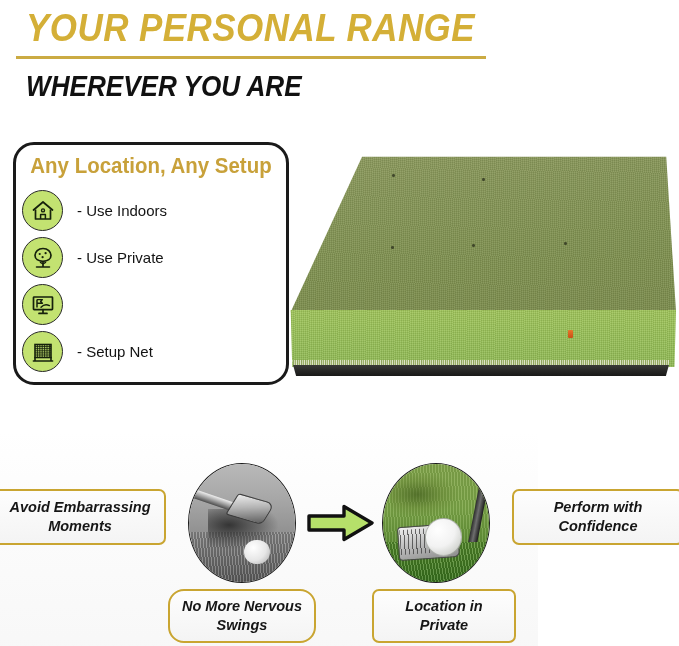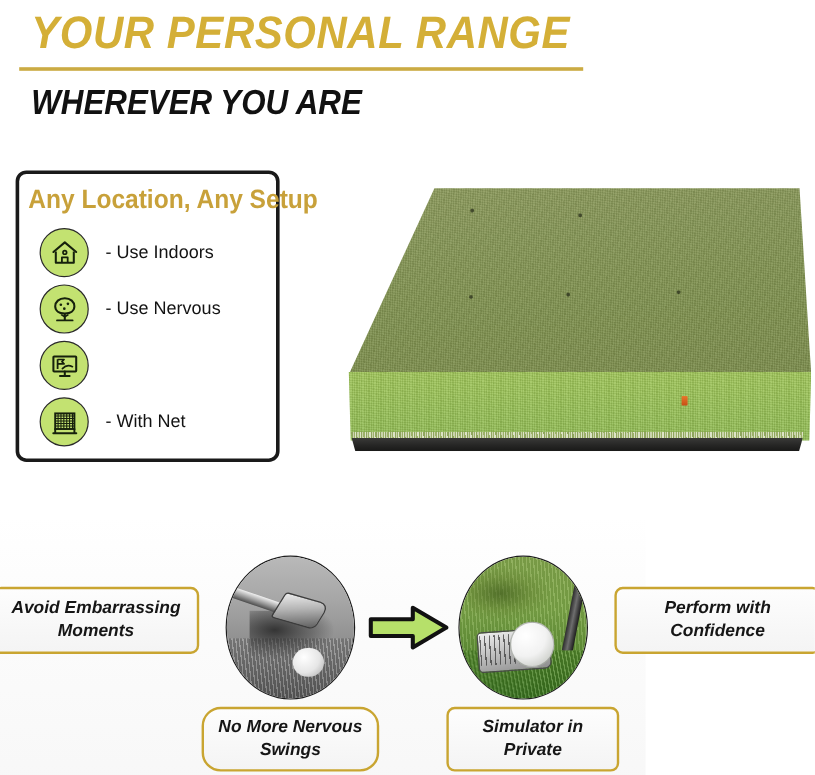--- a/index.html
+++ b/index.html
@@ -58,24 +58,24 @@
     transform-origin: left center;
     white-space: nowrap;
     line-height: 36px;
   }
 
   
   #feature-box {
     position: absolute;
     left: 13px;
     top: 142px;
-    width: 220px;
+    width: 276px;
     height: 243px;
     border: 3px solid #1a1a1a;
-    border-radius: 9px;
+    border-radius: 21px;
     background: #ffffff;
     box-sizing: border-box;
   }
   #feature-box-title {
     position: absolute;
     left: 0; right: 0;
     top: 8px;
     text-align: center;
     font-family: "Liberation Sans Narrow", "Liberation Sans", sans-serif;
     font-size: 22px;
@@ -86,21 +86,21 @@
   }
   #feature-list {
     position: absolute;
     left: 0; right: 0;
     top: 42px;
   }
   .feature-item {
     display: flex;
     align-items: center;
     height: 47px;
-    padding-left: 17px;
+    padding-left: 6px;
   }
   .feature-icon {
     width: 41px;
     height: 41px;
     min-width: 41px;
     border-radius: 50%;
     background: #c3e271;
     border: 1.5px solid #2a2a2a;
     display: flex;
     align-items: center;
@@ -384,21 +384,21 @@
         <svg width="26" height="26" viewBox="0 0 26 26" aria-hidden="true">
           <path d="M13 3.5 C8.2 3.5 5 6.6 5 10.3 C5 13.9 8.2 16.3 13 16.3 C17.8 16.3 21 13.9 21 10.3 C21 6.6 17.8 3.5 13 3.5 Z" fill="none" stroke="#16210c" stroke-width="1.7"></path>
           <circle cx="9.7" cy="9" r="1.1" fill="#16210c"></circle>
           <circle cx="15.6" cy="8.2" r="1.1" fill="#16210c"></circle>
           <circle cx="12.6" cy="12.2" r="1.1" fill="#16210c"></circle>
           <path d="M13 16.3 V22" fill="none" stroke="#16210c" stroke-width="1.7"></path>
           <path d="M13 19 L10 17.2 M13 19 L16 17.2" fill="none" stroke="#16210c" stroke-width="1.4"></path>
           <path d="M6.5 22 H19.5" fill="none" stroke="#16210c" stroke-width="1.5" stroke-linecap="round"></path>
         </svg>
       </span>
-      <span class="feature-label">- Use Nervous</span>
+      <span class="feature-label">- Use Private</span>
     </div>
 
     <div class="feature-item">
       <span class="feature-icon">
         <svg width="26" height="26" viewBox="0 0 26 26" aria-hidden="true">
           <rect x="3.5" y="5" width="19" height="12.6" fill="none" stroke="#16210c" stroke-width="1.7" rx="0.6"></rect>
           <path d="M13 17.6 V21 M9 21.4 H17" fill="none" stroke="#16210c" stroke-width="1.7" stroke-linecap="round"></path>
           <path d="M7 15.4 V7.4" fill="none" stroke="#16210c" stroke-width="1.5"></path>
           <path d="M7 7.6 H12.4 L10.6 9.4 L12.4 11.2 H7" fill="none" stroke="#16210c" stroke-width="1.4" stroke-linejoin="round"></path>
           <path d="M11 15.2 C13.6 12.4 16.4 12 19.4 13.6" fill="none" stroke="#16210c" stroke-width="1.4" stroke-linecap="round"></path>
@@ -410,21 +410,21 @@
       <span class="feature-icon">
         <svg width="26" height="26" viewBox="0 0 26 26" aria-hidden="true">
           <rect x="5" y="5.5" width="16" height="13" fill="none" stroke="#16210c" stroke-width="1.6"></rect>
           <g stroke="#16210c" stroke-width="0.9">
             <path d="M7.4 5.5 V18.5 M9.8 5.5 V18.5 M12.2 5.5 V18.5 M14.6 5.5 V18.5 M17 5.5 V18.5 M19.4 5.5 V18.5"></path>
             <path d="M5 7.6 H21 M5 9.7 H21 M5 11.8 H21 M5 13.9 H21 M5 16 H21"></path>
           </g>
           <path d="M5 18.5 V22 M21 18.5 V22 M3.4 22 H22.6" fill="none" stroke="#16210c" stroke-width="1.6" stroke-linecap="round"></path>
         </svg>
       </span>
-      <span class="feature-label">- With Net</span>
+      <span class="feature-label">- Setup Net</span>
     </div>
 
   </div>
 </div>
 
 <div id="mat-figure">
   <div id="mat-shadow"></div>
   <div id="mat-turf-fairway">
     <span class="speck" style="left:43px; top:24px;"></span>
     <span class="speck" style="left:106px; top:22px;"></span>
@@ -468,15 +468,15 @@
       <div class="club-head"></div>
       <div class="grooves"></div>
       <div class="ball"></div>
     </div>
   </div>
 
   <div class="callout" id="callout-perform">Perform with Confidence</div>
 
   <div class="callout" id="callout-nomore">No More Nervous Swings</div>
 
-  <div class="callout" id="callout-practice">Simulator in Private</div>
+  <div class="callout" id="callout-practice">Location in Private</div>
 
 </div>
 
 </body></html>

